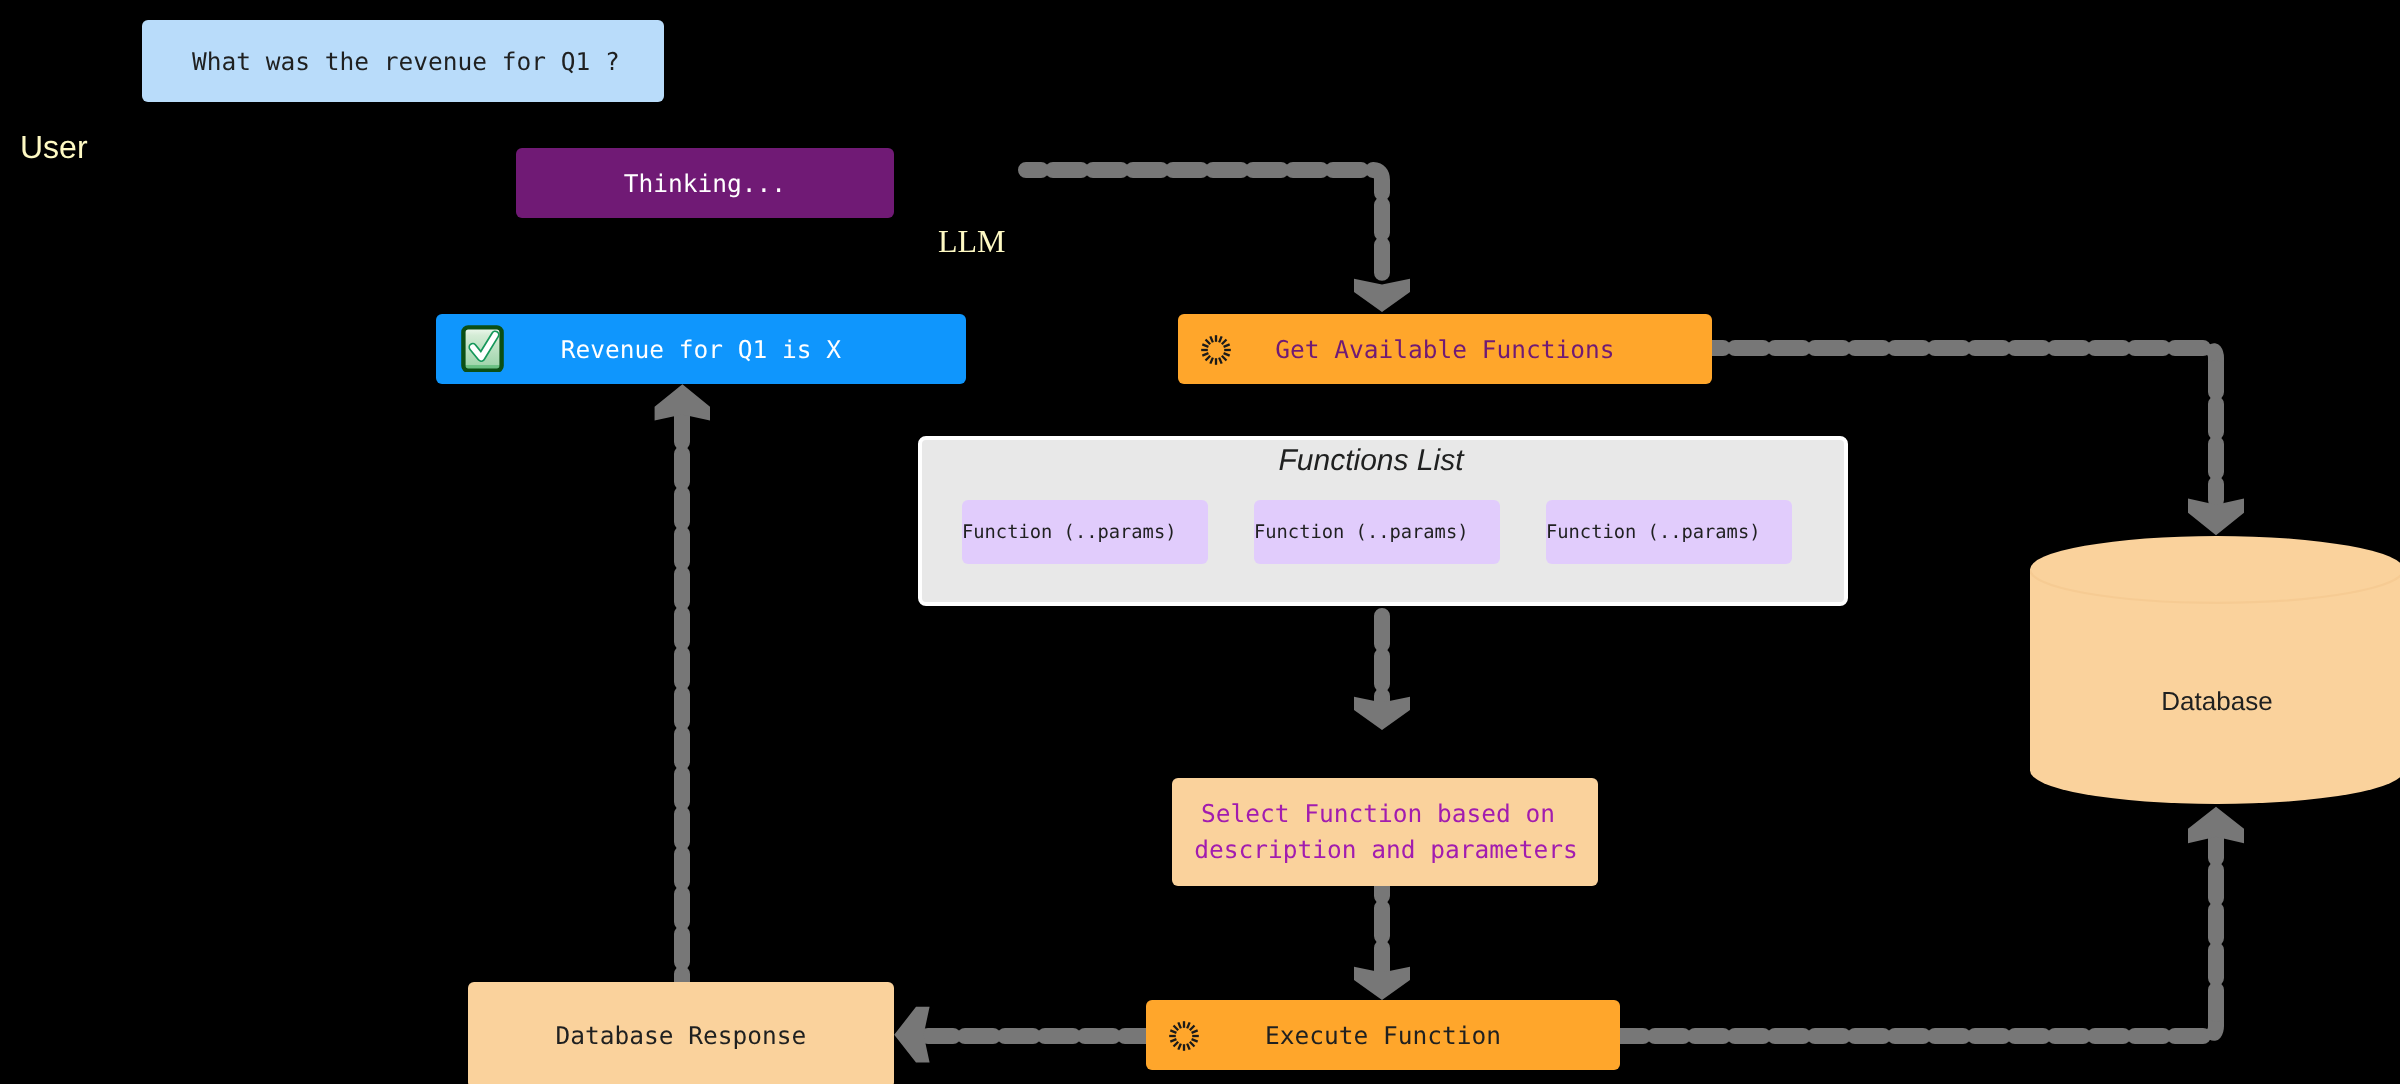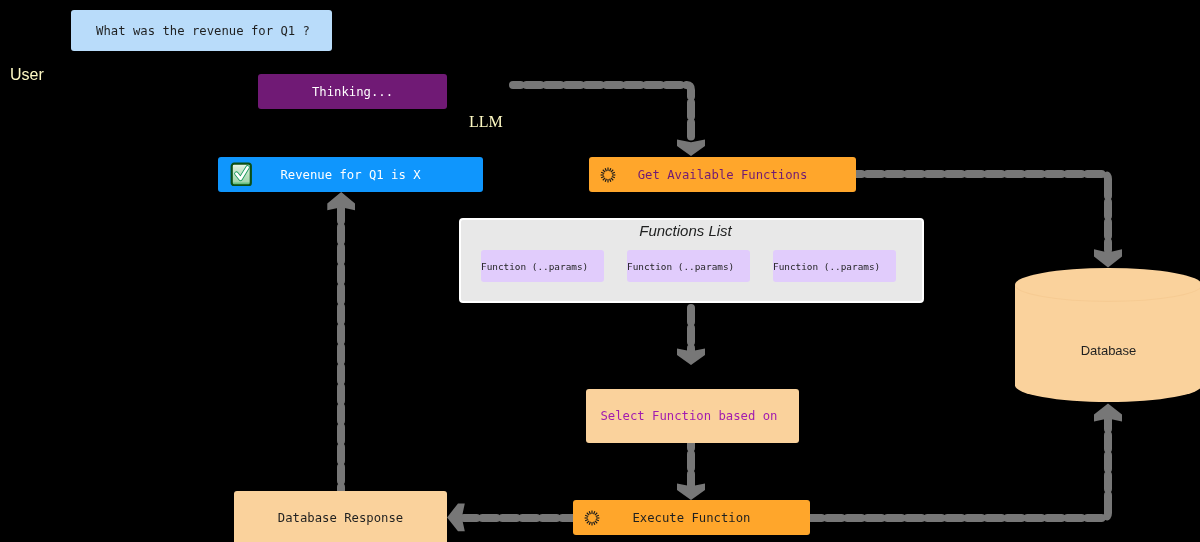--- a/index.html
+++ b/index.html
@@ -145,20 +145,21 @@
     <div class="fnbox mono" style="left:166px;top:30px;width:123px;">
       <span>Function (..params)</span>
     </div>
     <div class="fnbox mono" style="left:312px;top:30px;width:123px;">
       <span>Function (..params)</span>
     </div>
   </div>
 
   <div id="n-selectfn" class="node mono">
     <span class="sf-line1">Select Function based on</span>
+    <span>description and parameters</span>
   </div>
 
   <div id="n-execfn" class="node mono">
     <span class="icon-spin">
       <svg width="16" height="16" viewBox="0 0 16 16" class="spinner-svg">
           <line x1="8.00" y1="3.90" x2="8.00" y2="0.60" stroke="#1a1a1a" stroke-width="1.15" stroke-linecap="butt"></line>
           <line x1="9.57" y1="4.21" x2="10.83" y2="1.16" stroke="#1a1a1a" stroke-width="1.15" stroke-linecap="butt"></line>
           <line x1="10.90" y1="5.10" x2="13.23" y2="2.77" stroke="#1a1a1a" stroke-width="1.15" stroke-linecap="butt"></line>
           <line x1="11.79" y1="6.43" x2="14.84" y2="5.17" stroke="#1a1a1a" stroke-width="1.15" stroke-linecap="butt"></line>
           <line x1="12.10" y1="8.00" x2="15.40" y2="8.00" stroke="#1a1a1a" stroke-width="1.15" stroke-linecap="butt"></line>

